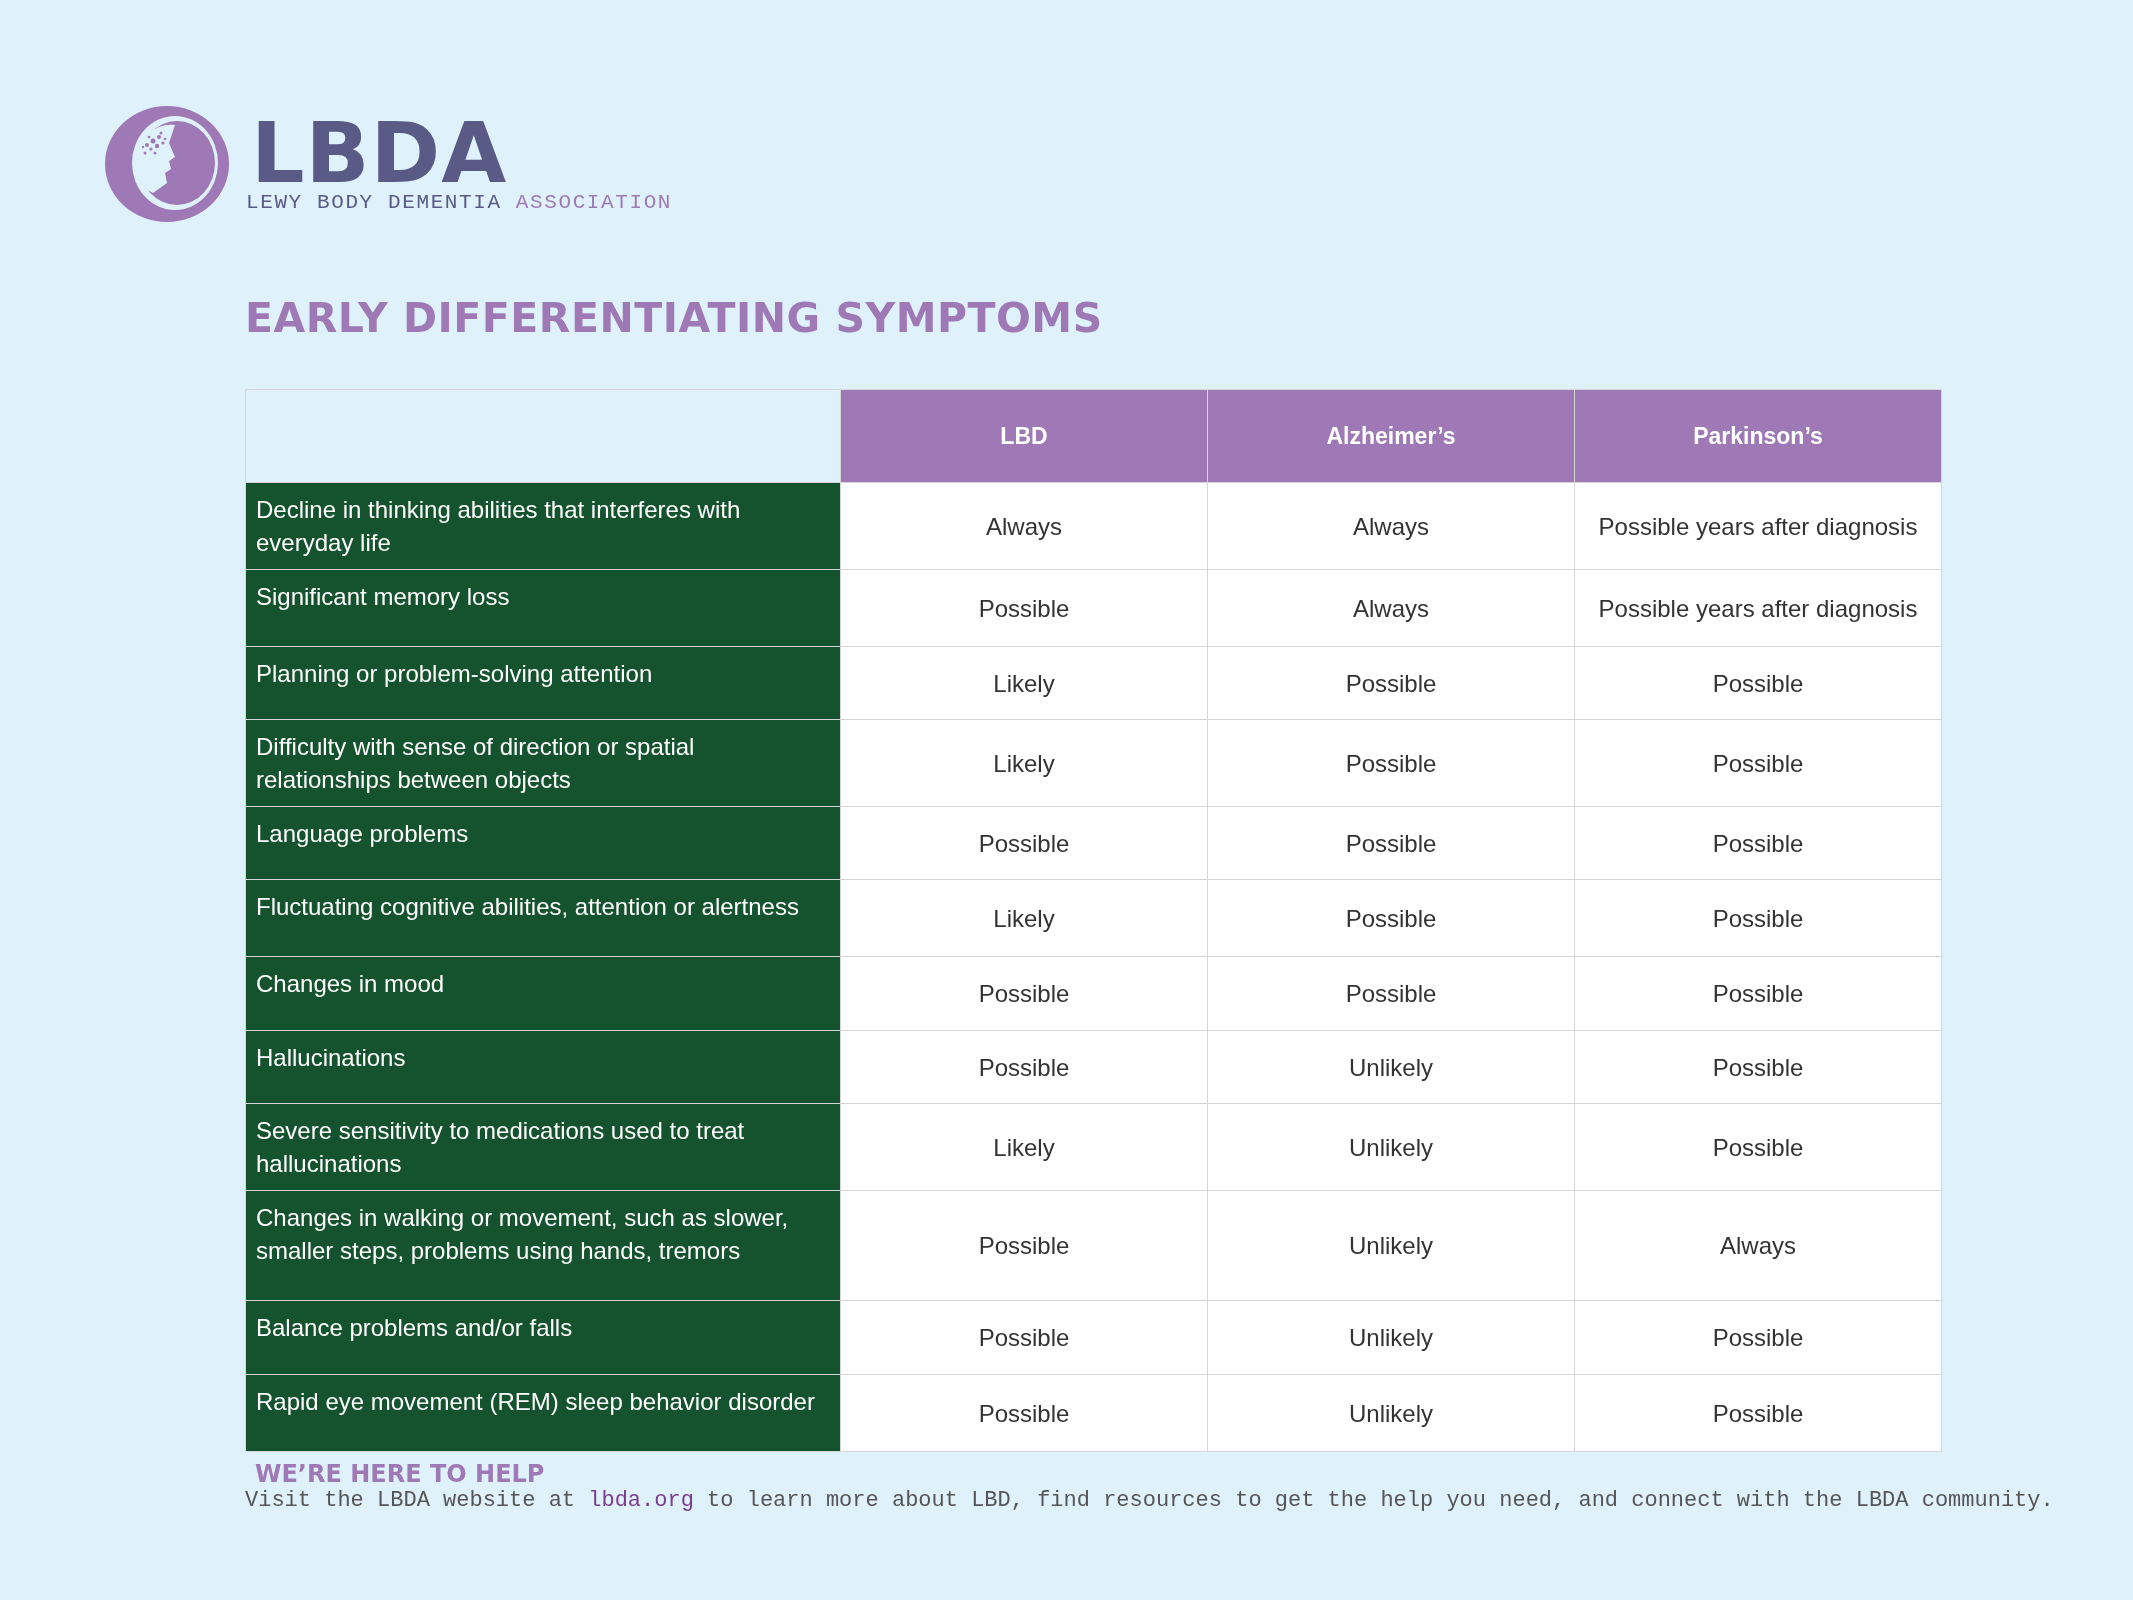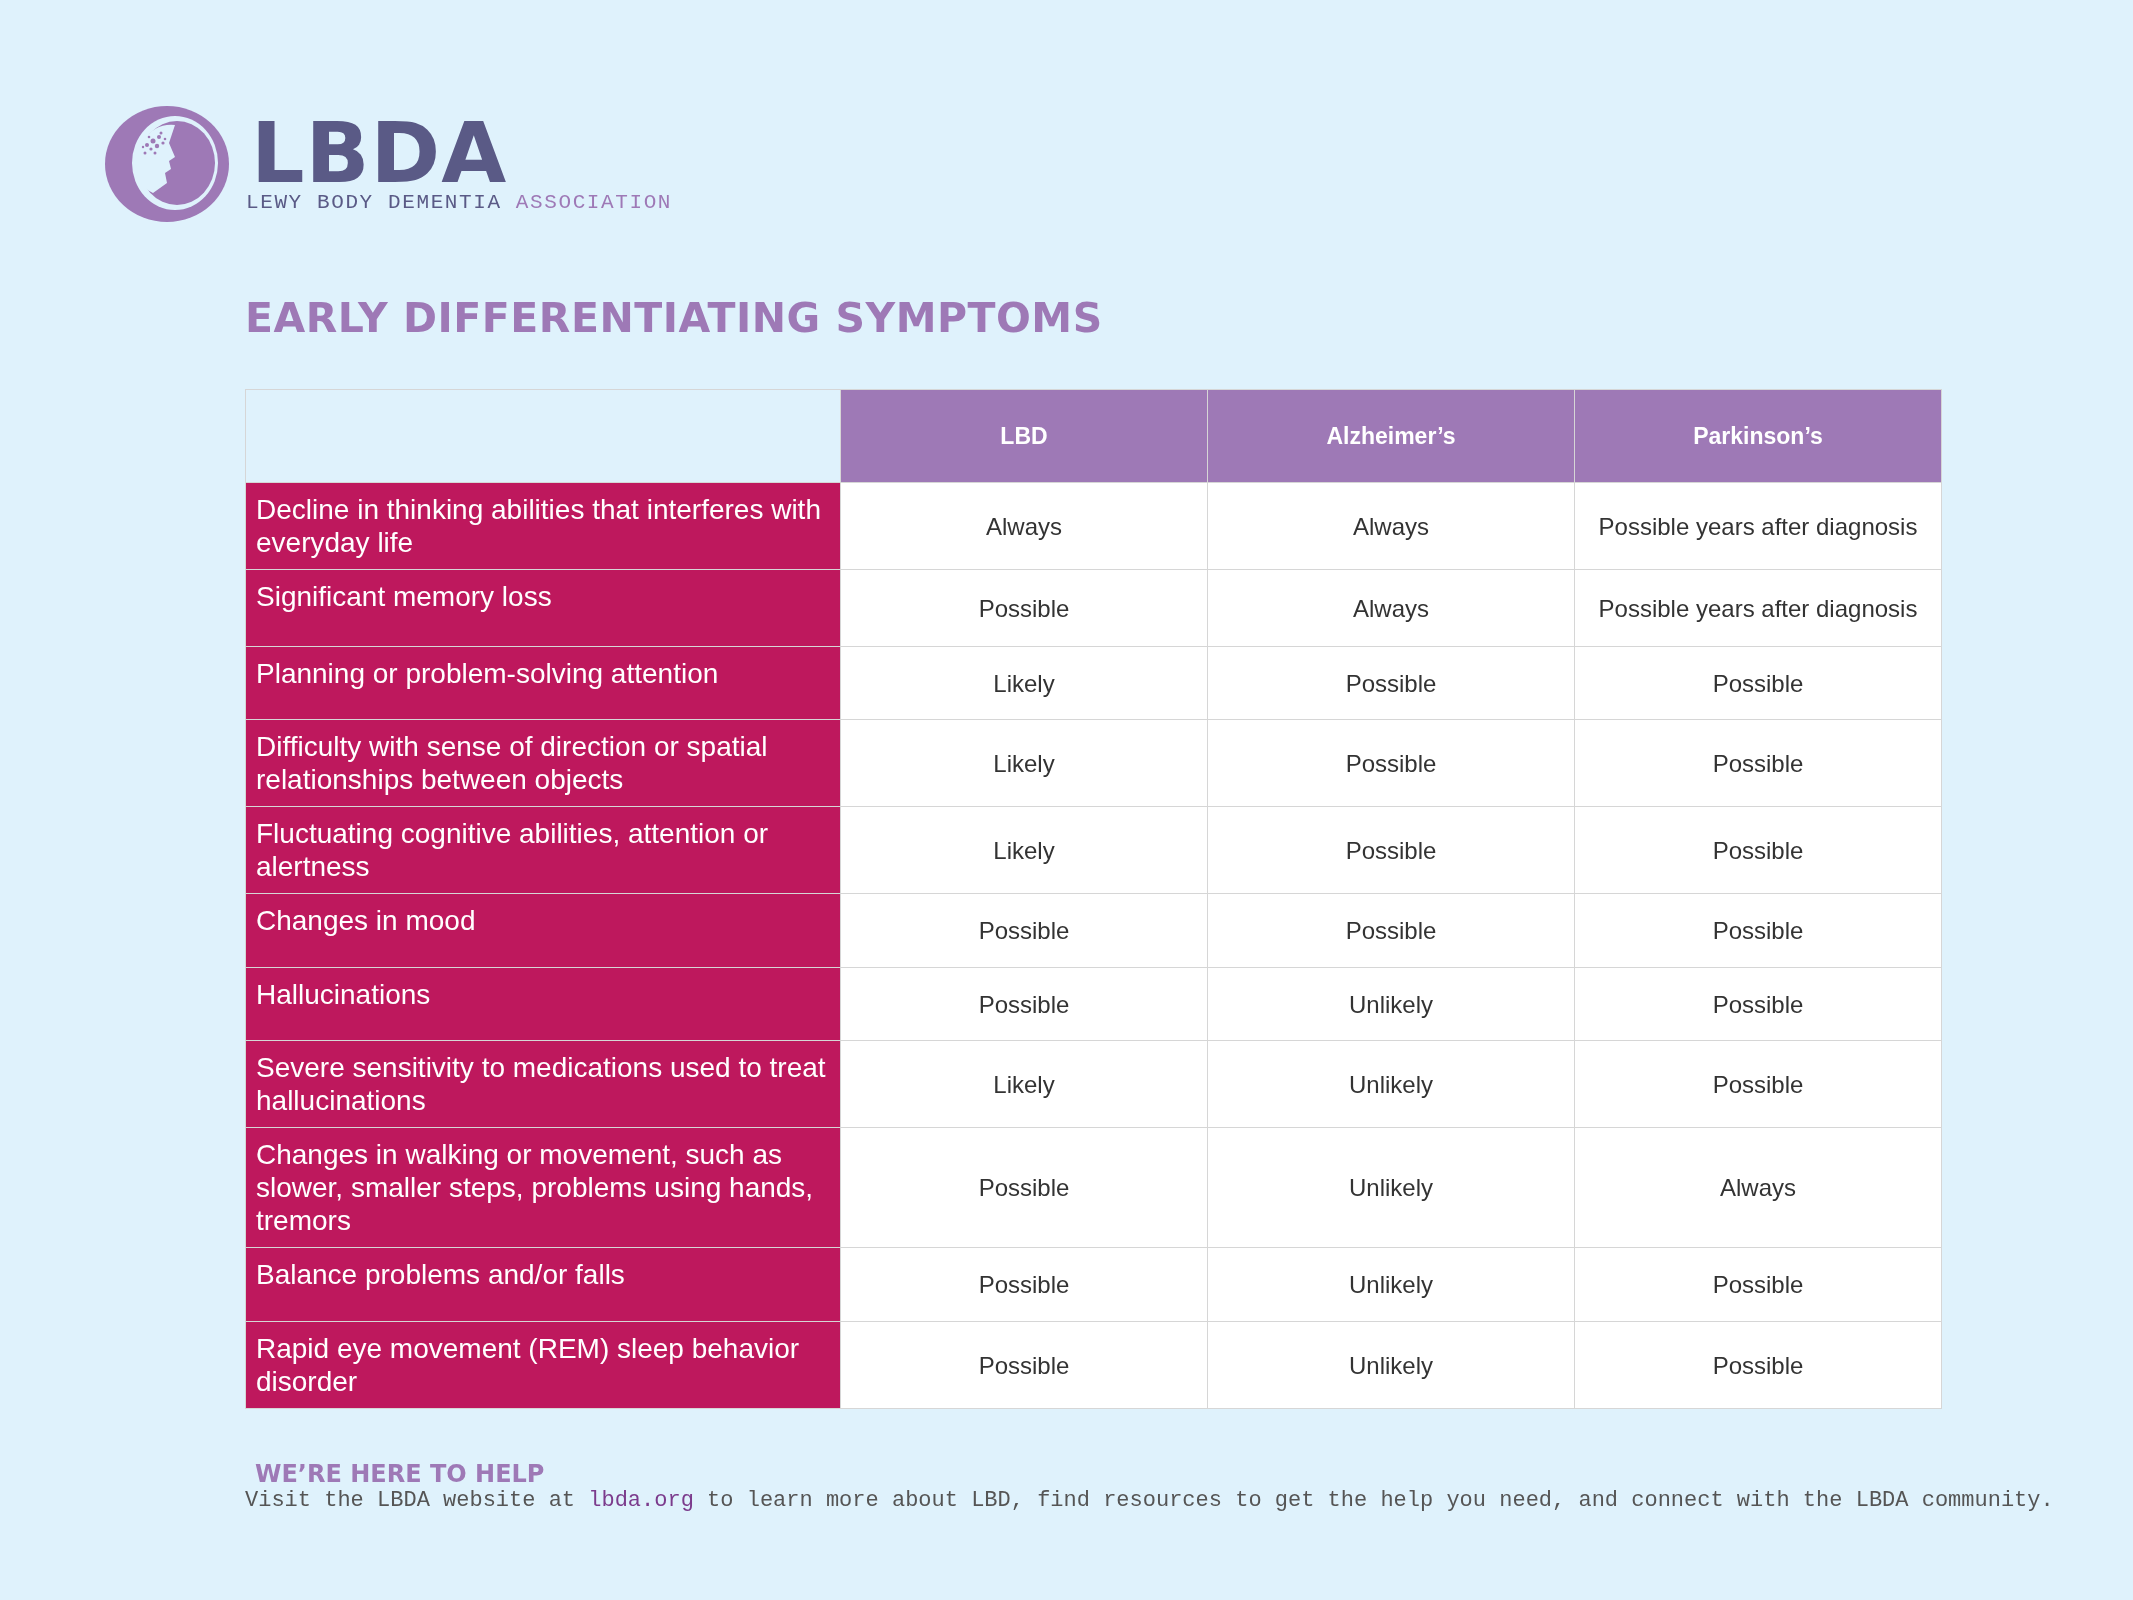--- a/index.html
+++ b/index.html
@@ -43,22 +43,22 @@
     padding: 10px;
   }
   th.corner { background: #dff2fc; border: 2px solid #ffffff; width: 595px; }
   th.col-head {
     background: #9e79b6; color: #ffffff;
     font-weight: bold; font-size: 23px;
     text-align: center; border: 1.5px solid #dcd0e6;
     height: 72px;
   }
   td.symptom {
-    background: #be185d; color: #ffffff;
-    font-size: 28px; line-height: 33px;
+    background: #14532d; color: #ffffff;
+    font-size: 24px; line-height: 33px;
     vertical-align: top; padding: 6px 10px 0 10px;
     border-color: #c9b6d8;
   }
   td.val {
     background: #ffffff; color: #333333;
     font-size: 24px; line-height: 33px;
     text-align: center; vertical-align: middle;
     padding: 0 40px;
   }
 
@@ -139,20 +139,26 @@
       <td class="val">Likely</td>
       <td class="val">Possible</td>
       <td class="val">Possible</td>
     </tr>
     <tr style="height:78px">
       <td class="symptom">Difficulty with sense of direction or spatial relationships between objects</td>
       <td class="val">Likely</td>
       <td class="val">Possible</td>
       <td class="val">Possible</td>
     </tr>
+    <tr style="height:73px">
+      <td class="symptom">Language problems</td>
+      <td class="val">Possible</td>
+      <td class="val">Possible</td>
+      <td class="val">Possible</td>
+    </tr>
     <tr style="height:77px">
       <td class="symptom">Fluctuating cognitive abilities, attention or alertness</td>
       <td class="val">Likely</td>
       <td class="val">Possible</td>
       <td class="val">Possible</td>
     </tr>
     <tr style="height:74px">
       <td class="symptom">Changes in mood</td>
       <td class="val">Possible</td>
       <td class="val">Possible</td>

